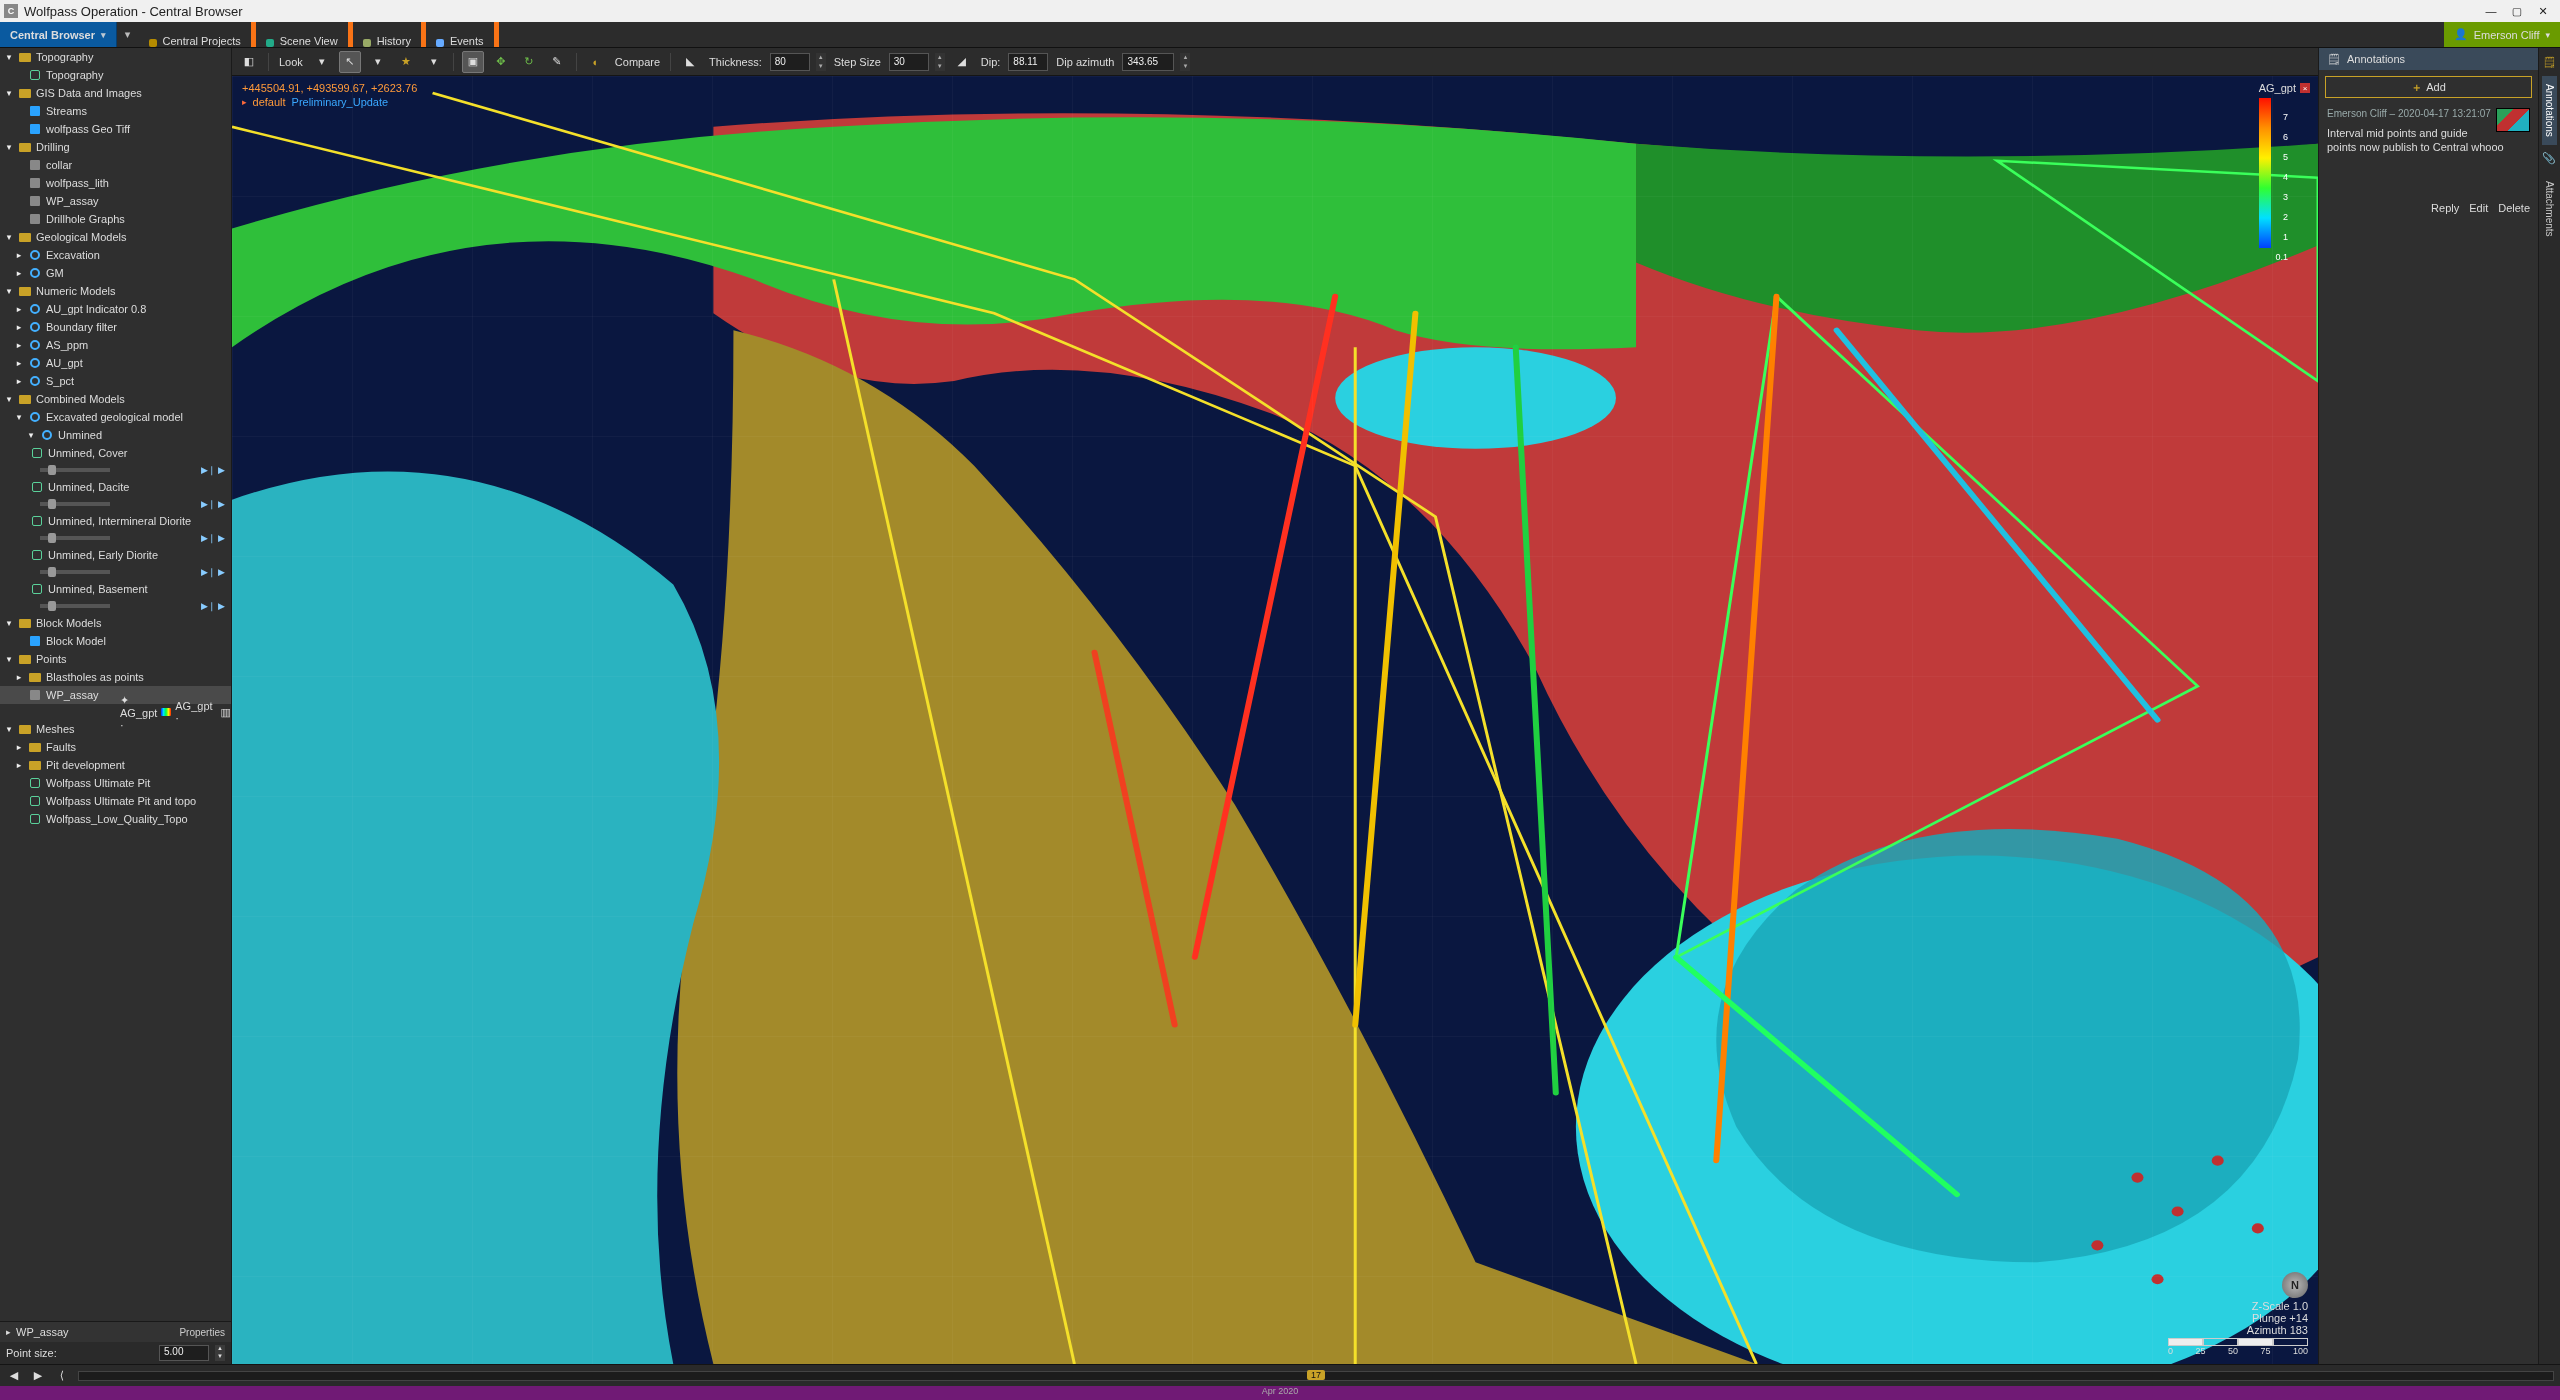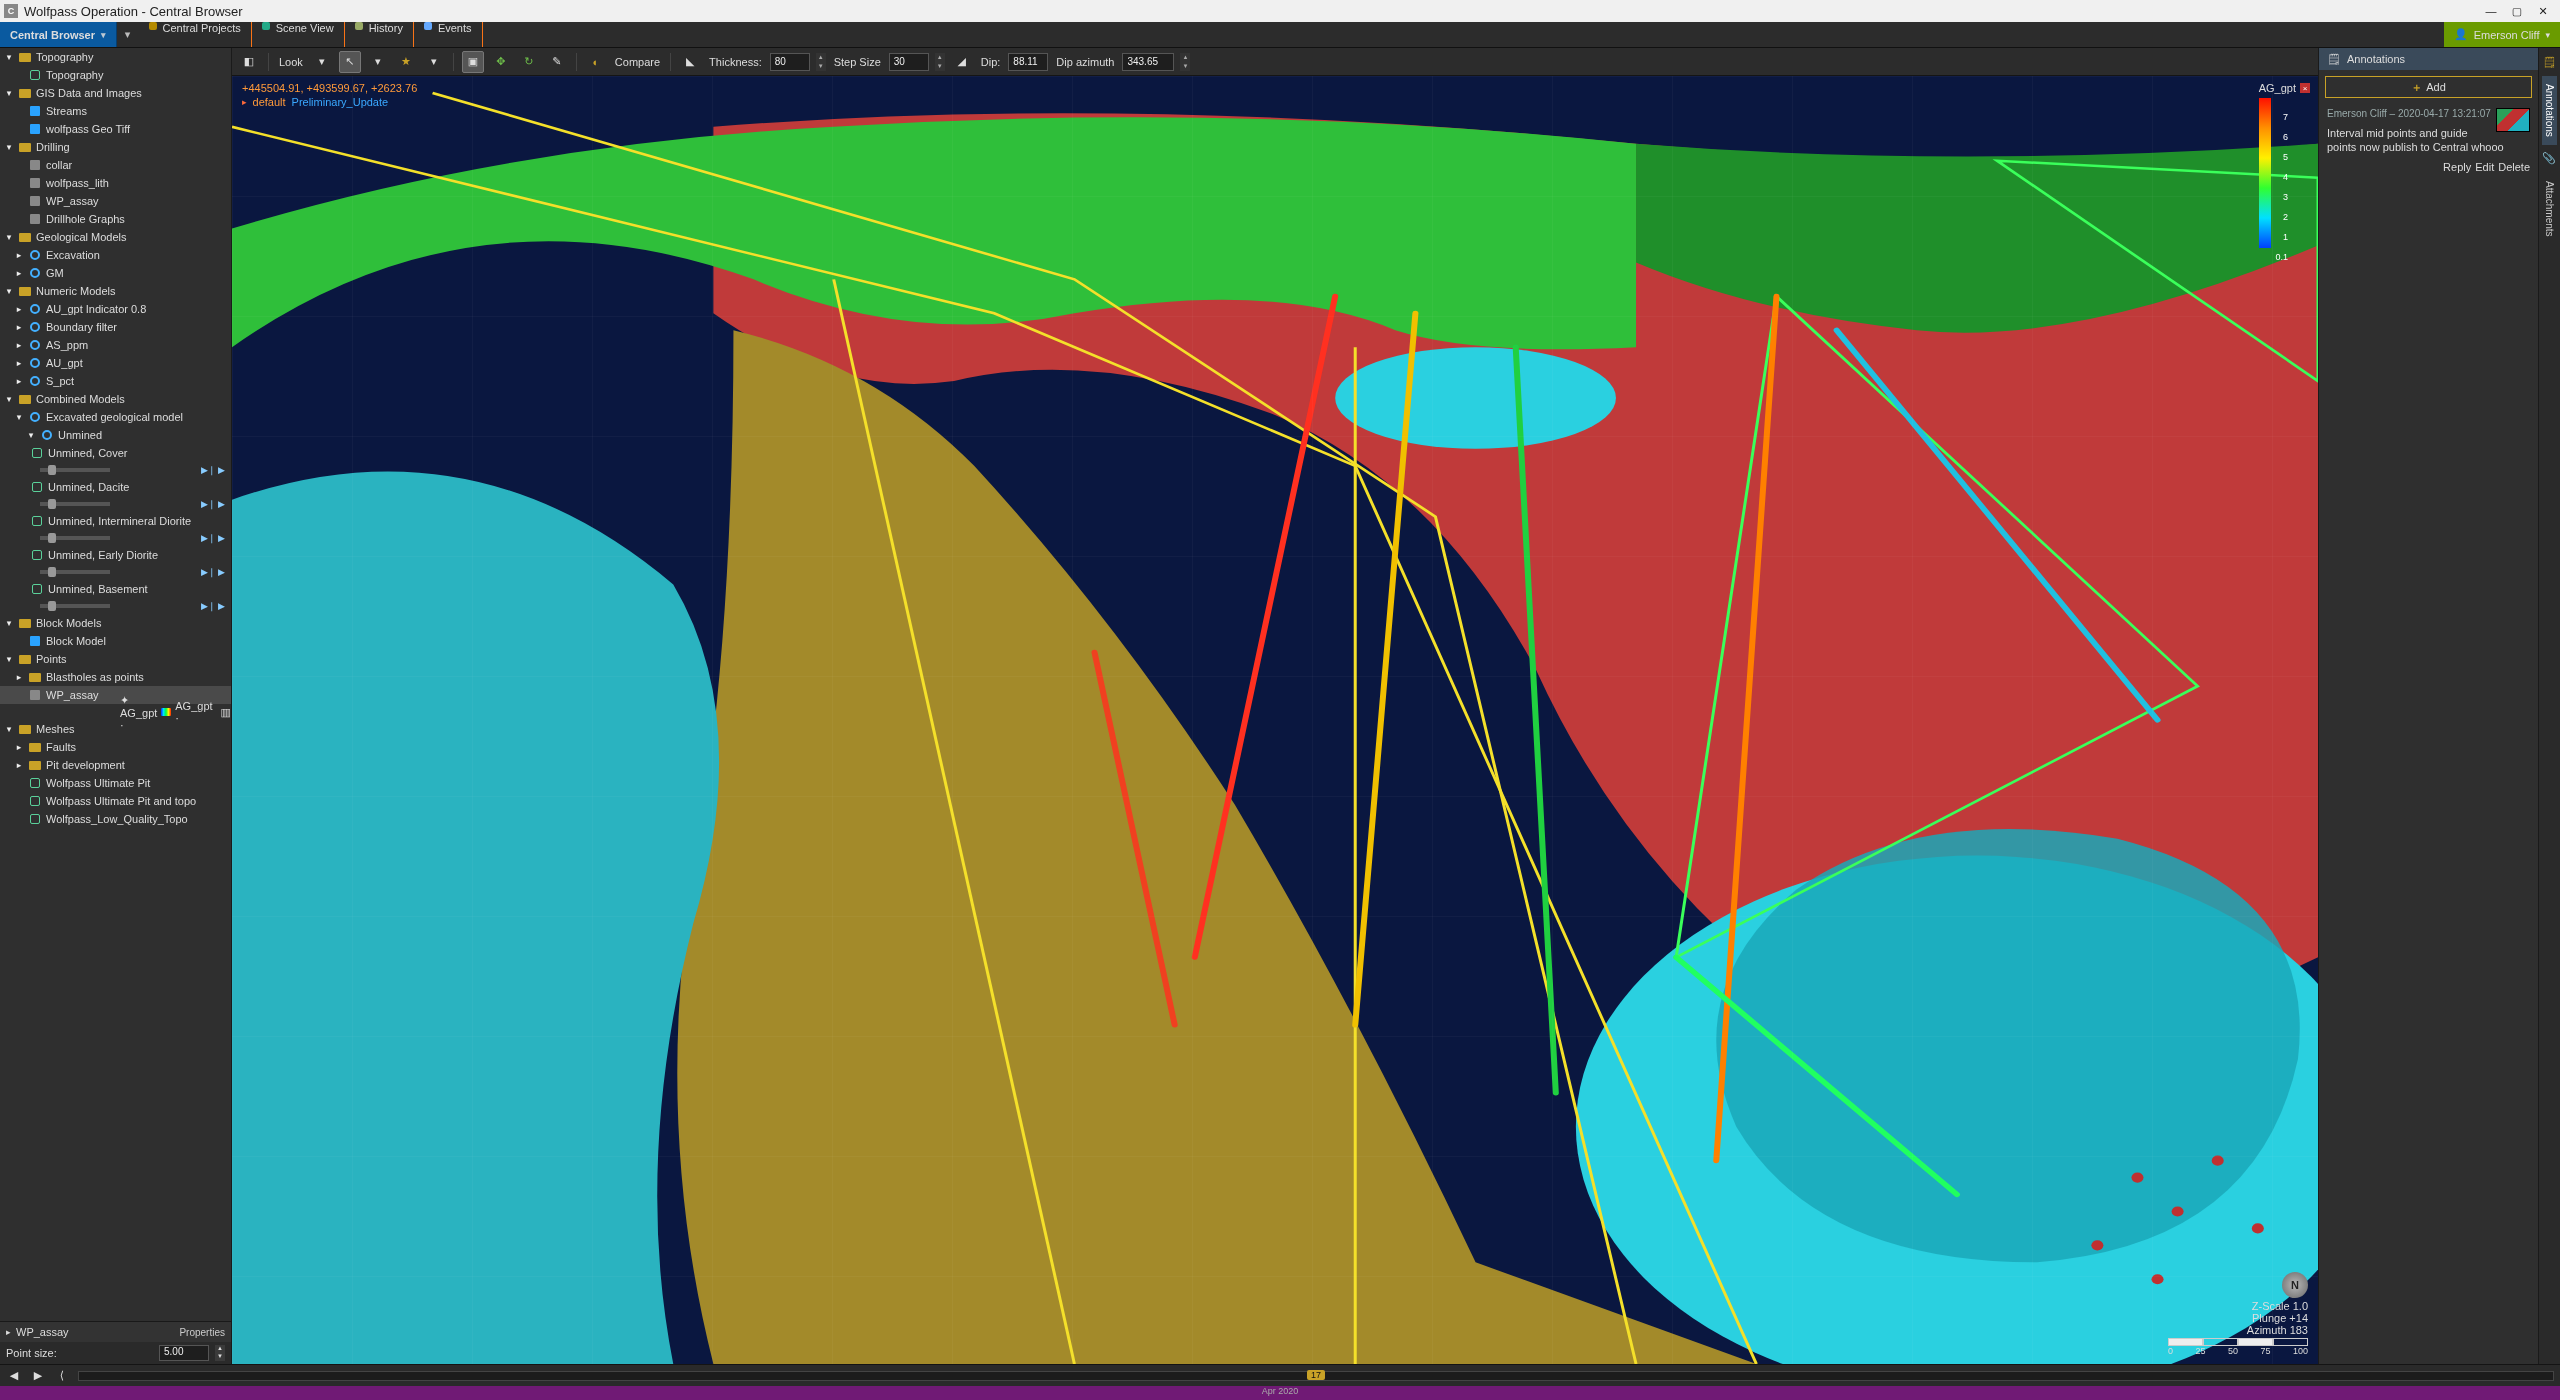--- a/index.html
+++ b/index.html
@@ -10,21 +10,21 @@
 .titlebar { height: 22px; background: #f0f0f0; display: flex; align-items: center; padding: 0 4px; color: #222; }
 .titlebar .app-icon { width: 14px; height: 14px; background: #888; margin-right: 6px; display:inline-flex; align-items:center; justify-content:center; color:#fff; font-weight:bold; font-size:9px;}
 .titlebar .title { flex: 1; font-size: 13px; color: #222;}
 .titlebar .win-btn { width: 26px; height: 22px; display:flex; align-items:center; justify-content:center; color:#222; }
 
 
 .tabstrip { height: 26px; background: #2c2c2c; display:flex; align-items:stretch; border-bottom:1px solid #111; }
 .tabstrip .main-tab { background:#0a5aa0; color:#fff; padding:0 10px; display:flex; align-items:center; gap:6px; font-weight:600; border-right:1px solid #083e6e;}
 .tabstrip .main-tab .chev { font-size:9px; opacity:.85;}
 .tabstrip .hist-btn { width:22px; display:flex; align-items:center; justify-content:center; color:#bbb;}
-.tabstrip .tab { padding:0 10px; display:flex; align-items:flex-start; gap:6px; color:#cfcfcf; border-right:1px solid #f97316;}
+.tabstrip .tab { padding:0 10px; display:flex; align-items:flex-end; gap:6px; color:#cfcfcf; border-right:5px solid #f97316;}
 .tabstrip .tab .dot { width:8px; height:8px; border-radius:2px; background:#b58b00; }
 .tabstrip .tab.scene .dot{ background:#2a8; }
 .tabstrip .tab.hist .dot{ background:#9a6; }
 .tabstrip .tab.ev .dot{ background:#6af; }
 .tabstrip .spacer{ flex:1; }
 .tabstrip .user { background:#6a9b00; color:#fff; padding:0 10px; display:flex; align-items:center; gap:6px;}
 .tabstrip .user .chev{ font-size:9px; }
 
 
 .main { flex:1; display:flex; min-height:0; }
@@ -103,21 +103,21 @@
 
 .rightpanel { width:220px; background:#2f2f2f; border-left:1px solid #1a1a1a; display:flex; flex-direction:column;}
 .rightpanel .hdr { background:#3a4a5a; height:22px; display:flex; align-items:center; padding:0 8px; gap:6px; color:#dfe8f0;}
 .rightpanel .hdr .ico{ font-size:11px;}
 .rightpanel .addbtn { margin:6px; height:22px; border:1px solid #c9a227; display:flex; align-items:center; justify-content:center; gap:4px; color:#dfe8f0;}
 .rightpanel .addbtn .plus{ color:#c9a227; font-weight:bold;}
 .rightpanel .note { padding:4px 8px; font-size:10px; color:#c8c8c8;}
 .rightpanel .note .meta{ color:#9aa; font-size:10px;}
 .rightpanel .note .body{ margin-top:8px; line-height:1.25;}
 .rightpanel .note .thumb{ float:right; width:34px; height:24px; background:linear-gradient(135deg,#2aa05a 30%, #c03030 30% 60%, #20b0c0 60%); margin-left:4px; border:1px solid #000;}
-.rightpanel .actions{ display:flex; gap:4px; justify-content:flex-end; padding:2px 8px; font-size:10px; color:#ccc;}
+.rightpanel .actions{ display:flex; gap:10px; justify-content:flex-end; padding:2px 8px; font-size:10px; color:#ccc;margin-top:41px;}
 .rtabs { width:22px; background:#2a2a2a; border-left:1px solid #1a1a1a; display:flex; flex-direction:column; align-items:center;}
 .rtabs .rtab { writing-mode: vertical-rl; padding:8px 2px; font-size:10px; color:#c8c8c8; }
 .rtabs .rtab.act { background:#3a4a5a; color:#fff;}
 .rtabs .ricon { width:16px; height:16px; margin:6px 0; color:#c9a227; display:flex; align-items:center; justify-content:center;}
 
 
 .bottombar { height:22px; background:#2a2a2a; border-top:1px solid #141414; display:flex; align-items:center; padding:0 6px; gap:8px;}
 .bottombar .pbtn{ width:16px; height:16px; display:flex; align-items:center; justify-content:center; color:#ddd;}
 .bottombar .track{ flex:1; height:10px; background:#1c1c1c; border:1px solid #444; position:relative;}
 .bottombar .track .marker{ position:absolute; left:50%; top:-4px; transform:translateX(-50%); }

